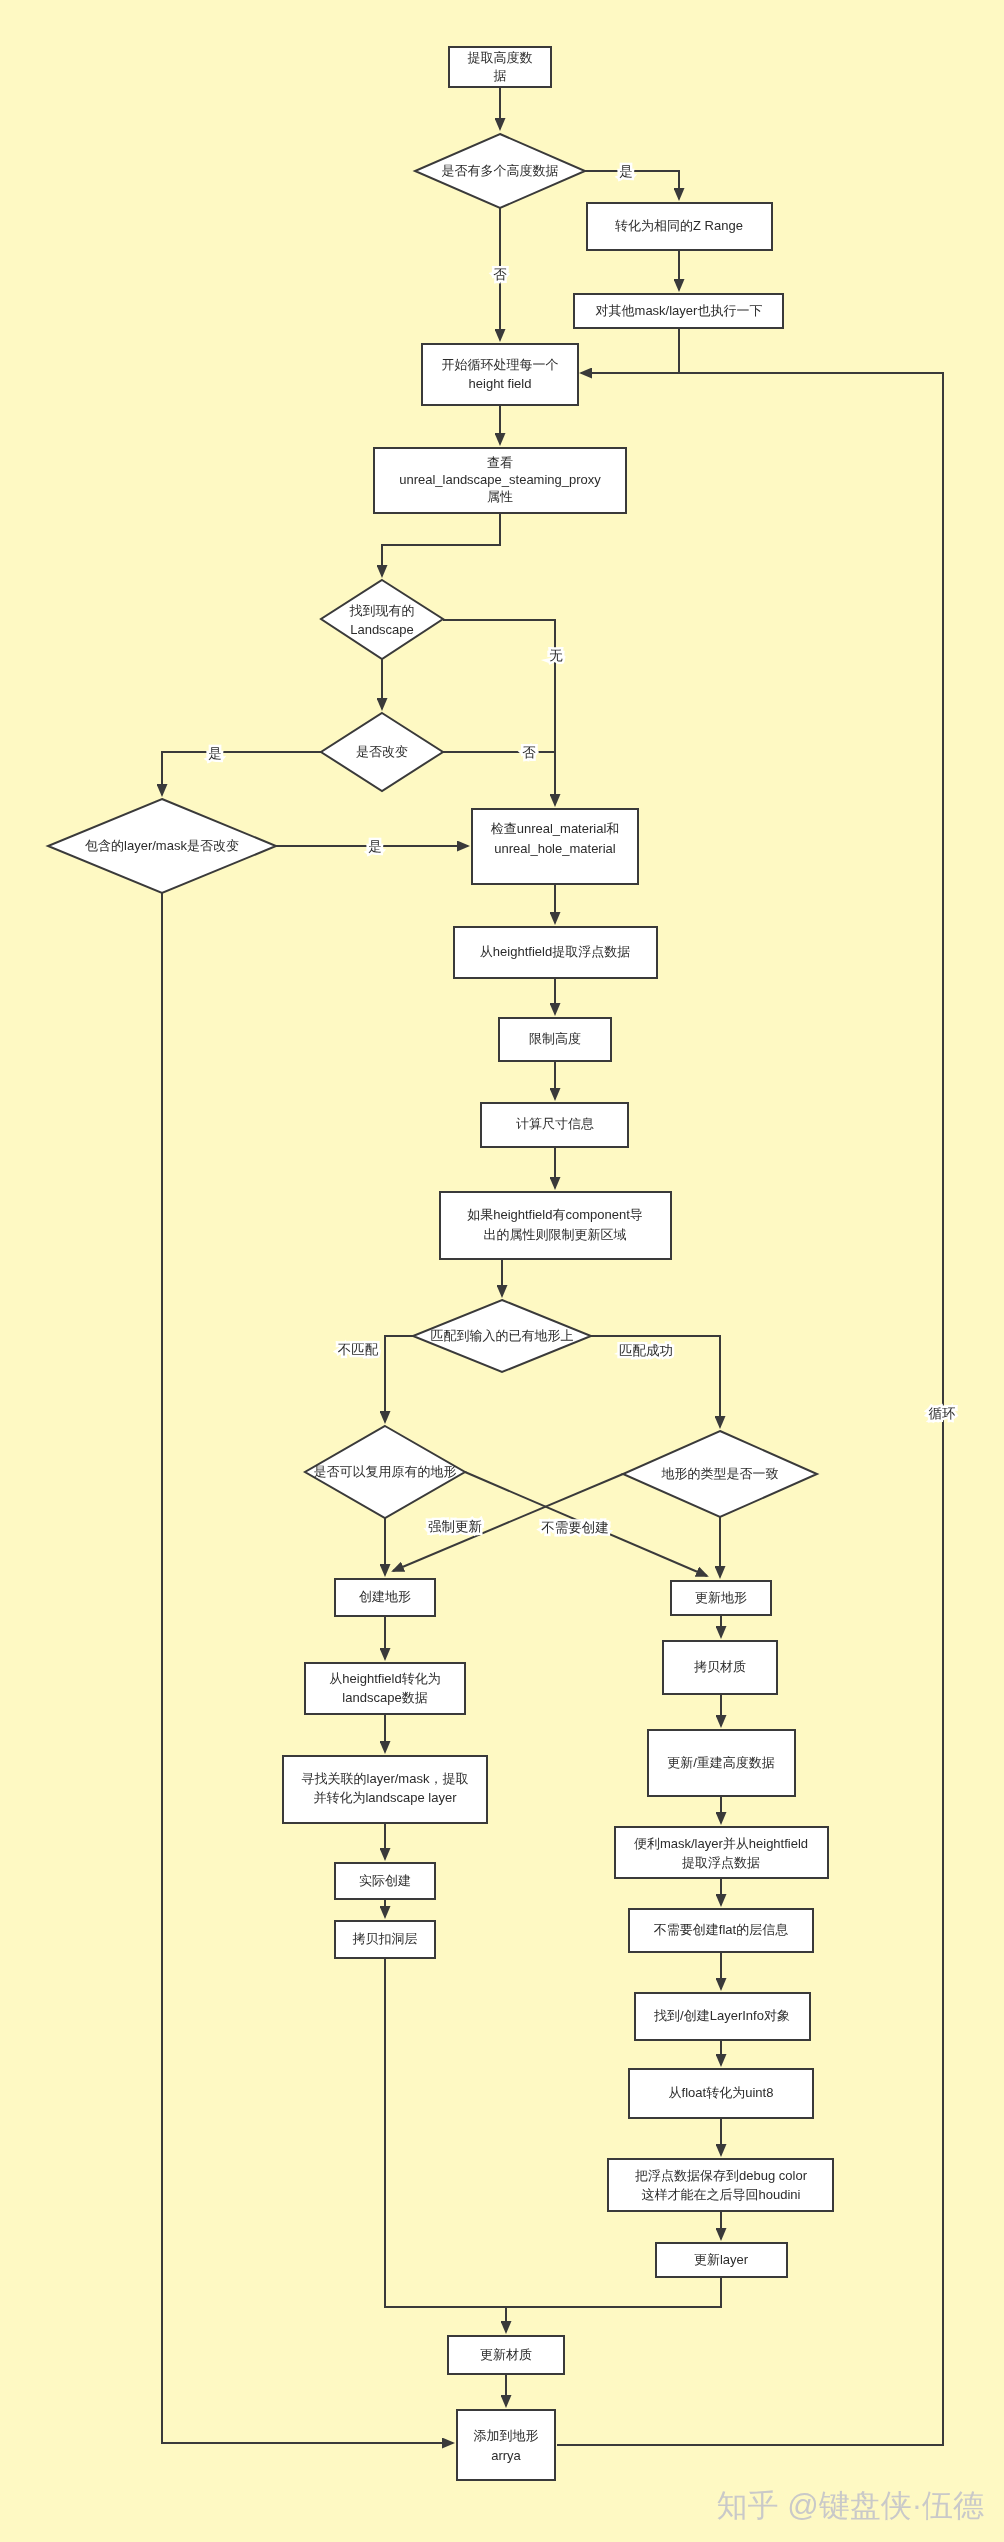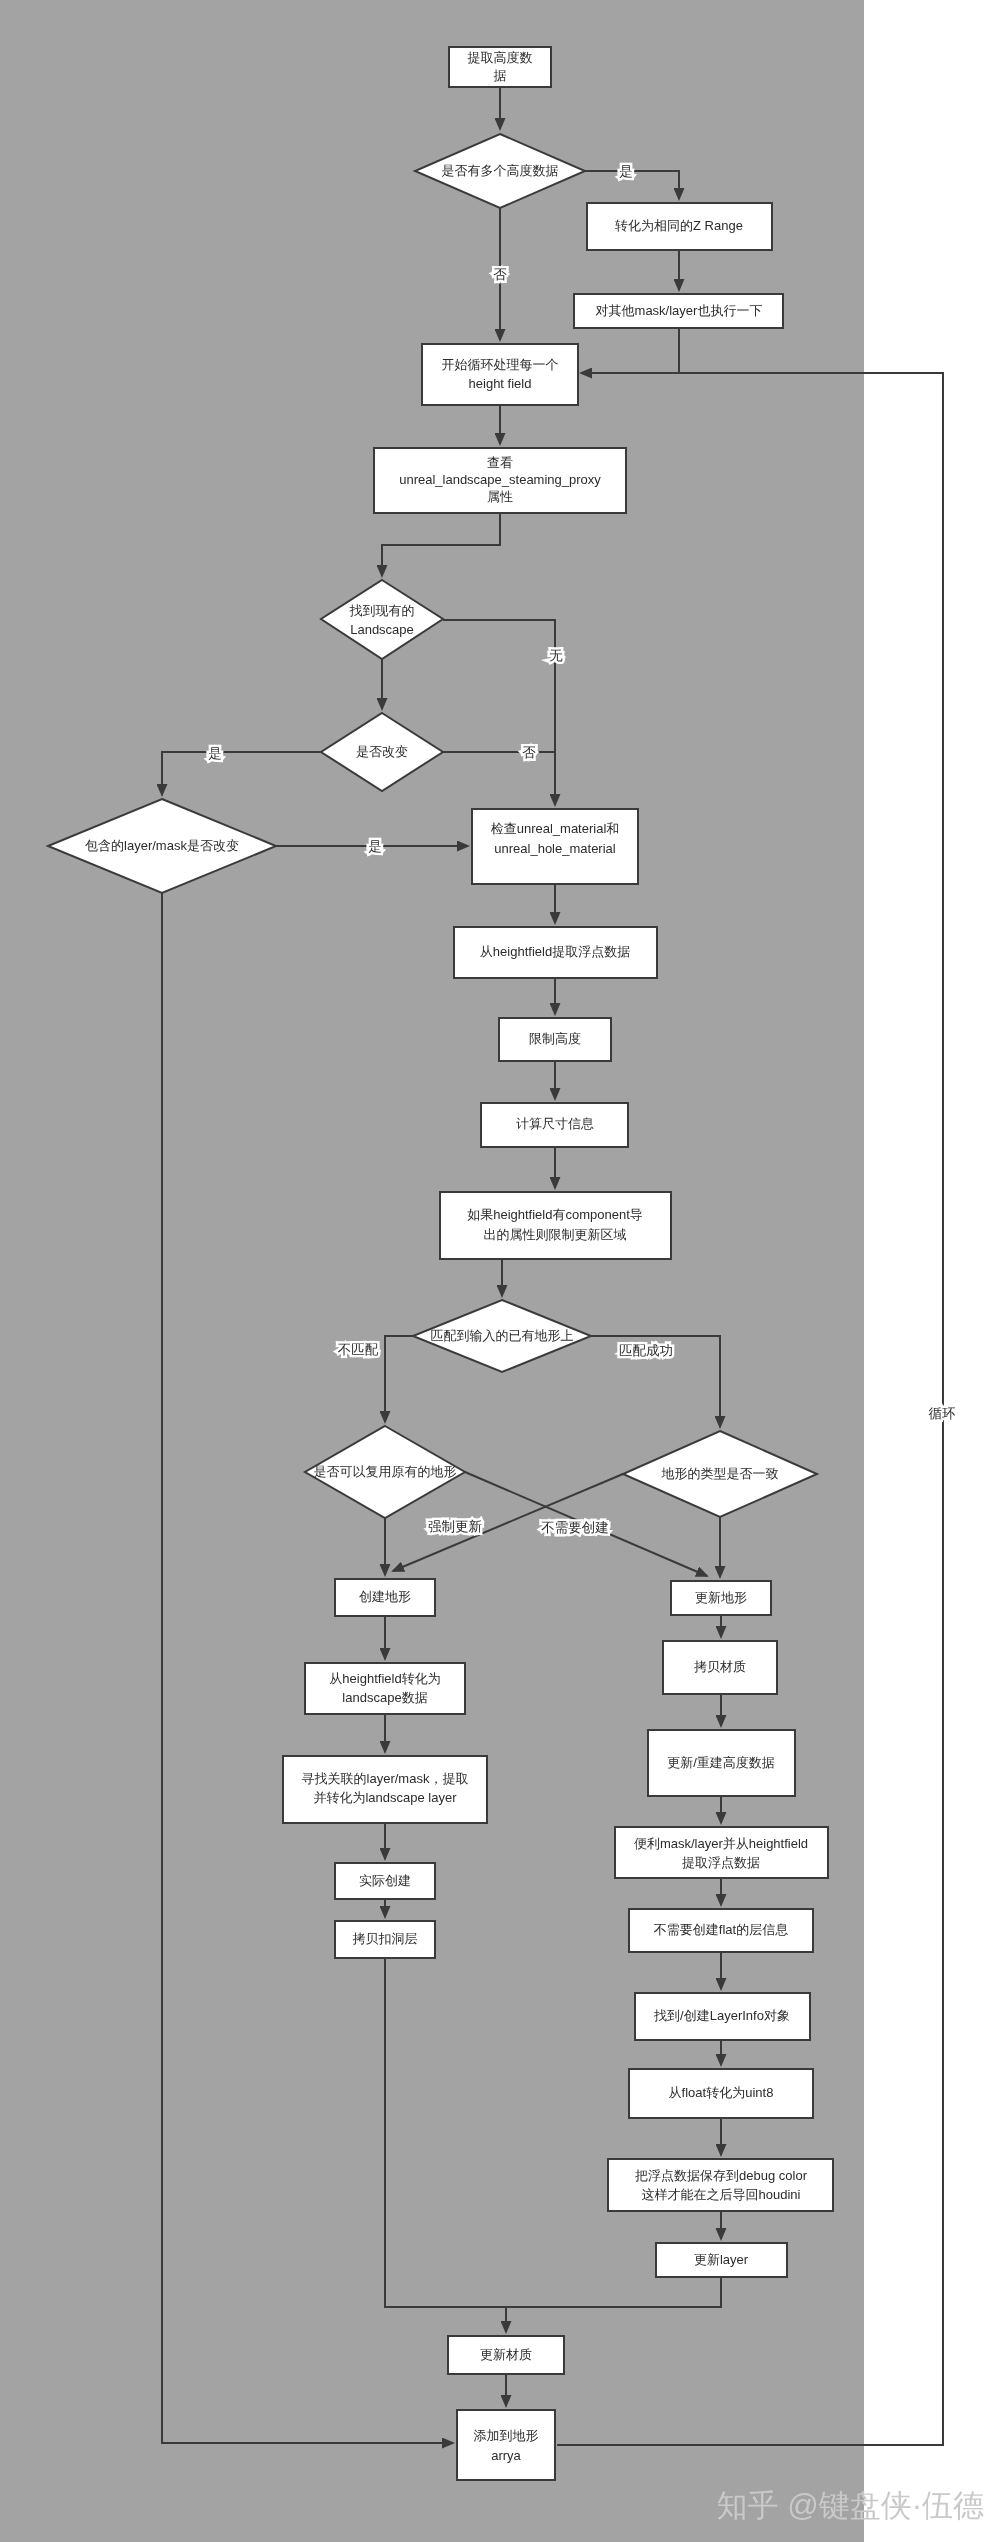--- a/index.html
+++ b/index.html
@@ -1,16 +1,16 @@
 <!DOCTYPE html>
 <html><head>
 <meta charset="utf-8">
 <style>
   html,body{margin:0;padding:0;background:#ffffff;}
-  .stage{width:864px;height:2542px;background:#a3a3a3;position:relative;}
+  .stage{width:1004px;height:2542px;background:#fef9c3;position:relative;}
   svg{display:block;}
   svg text{font-family:"Liberation Sans","DejaVu Sans",sans-serif;fill:#2b2b2b;}
   .box{fill:#ffffff;stroke:#3a3a3a;stroke-width:2;}
   .diamond{fill:#ffffff;stroke:#3a3a3a;stroke-width:2;}
   .edge{fill:none;stroke:#3a3a3a;stroke-width:2;}
   .nt{font-size:13px;text-anchor:middle;dominant-baseline:middle;}
   .el{font-size:13.5px;text-anchor:middle;dominant-baseline:middle;paint-order:stroke;stroke:#ffffff;stroke-width:5px;}
   .wm{font-size:31px;text-anchor:end;fill:#c9c9c9;}
 </style>
 </head>

